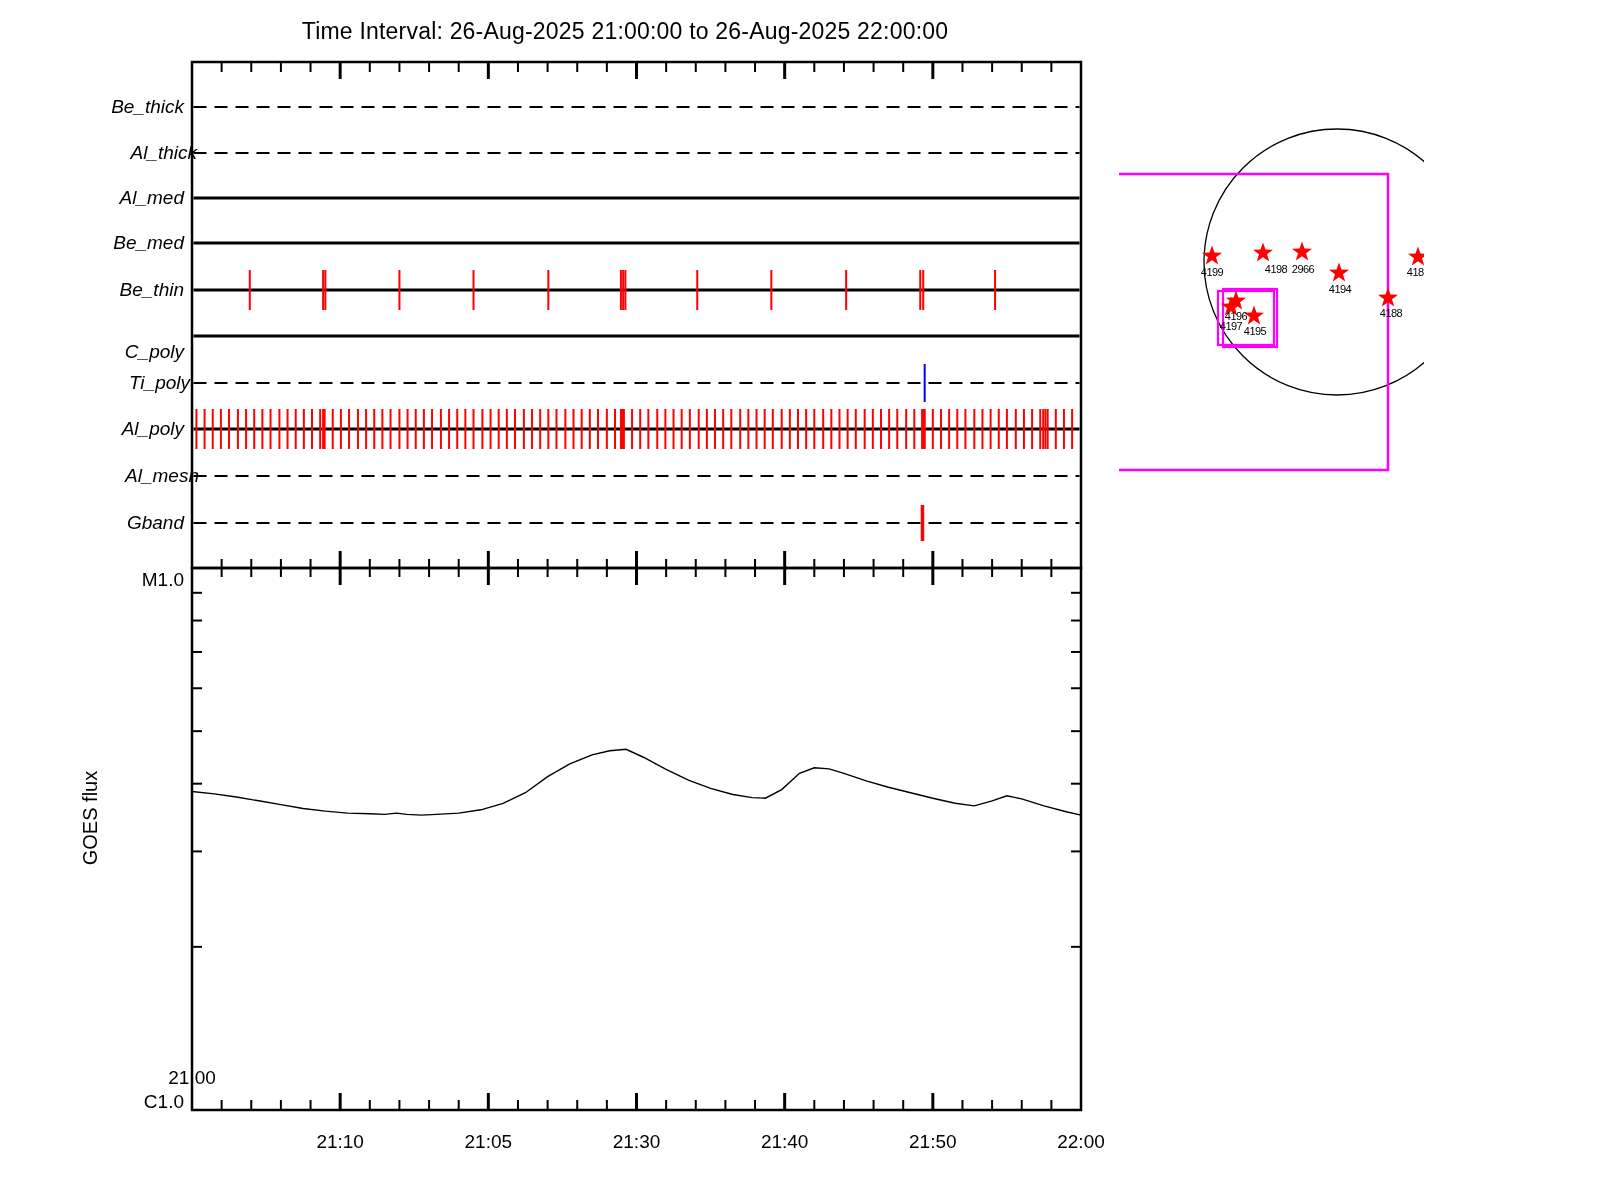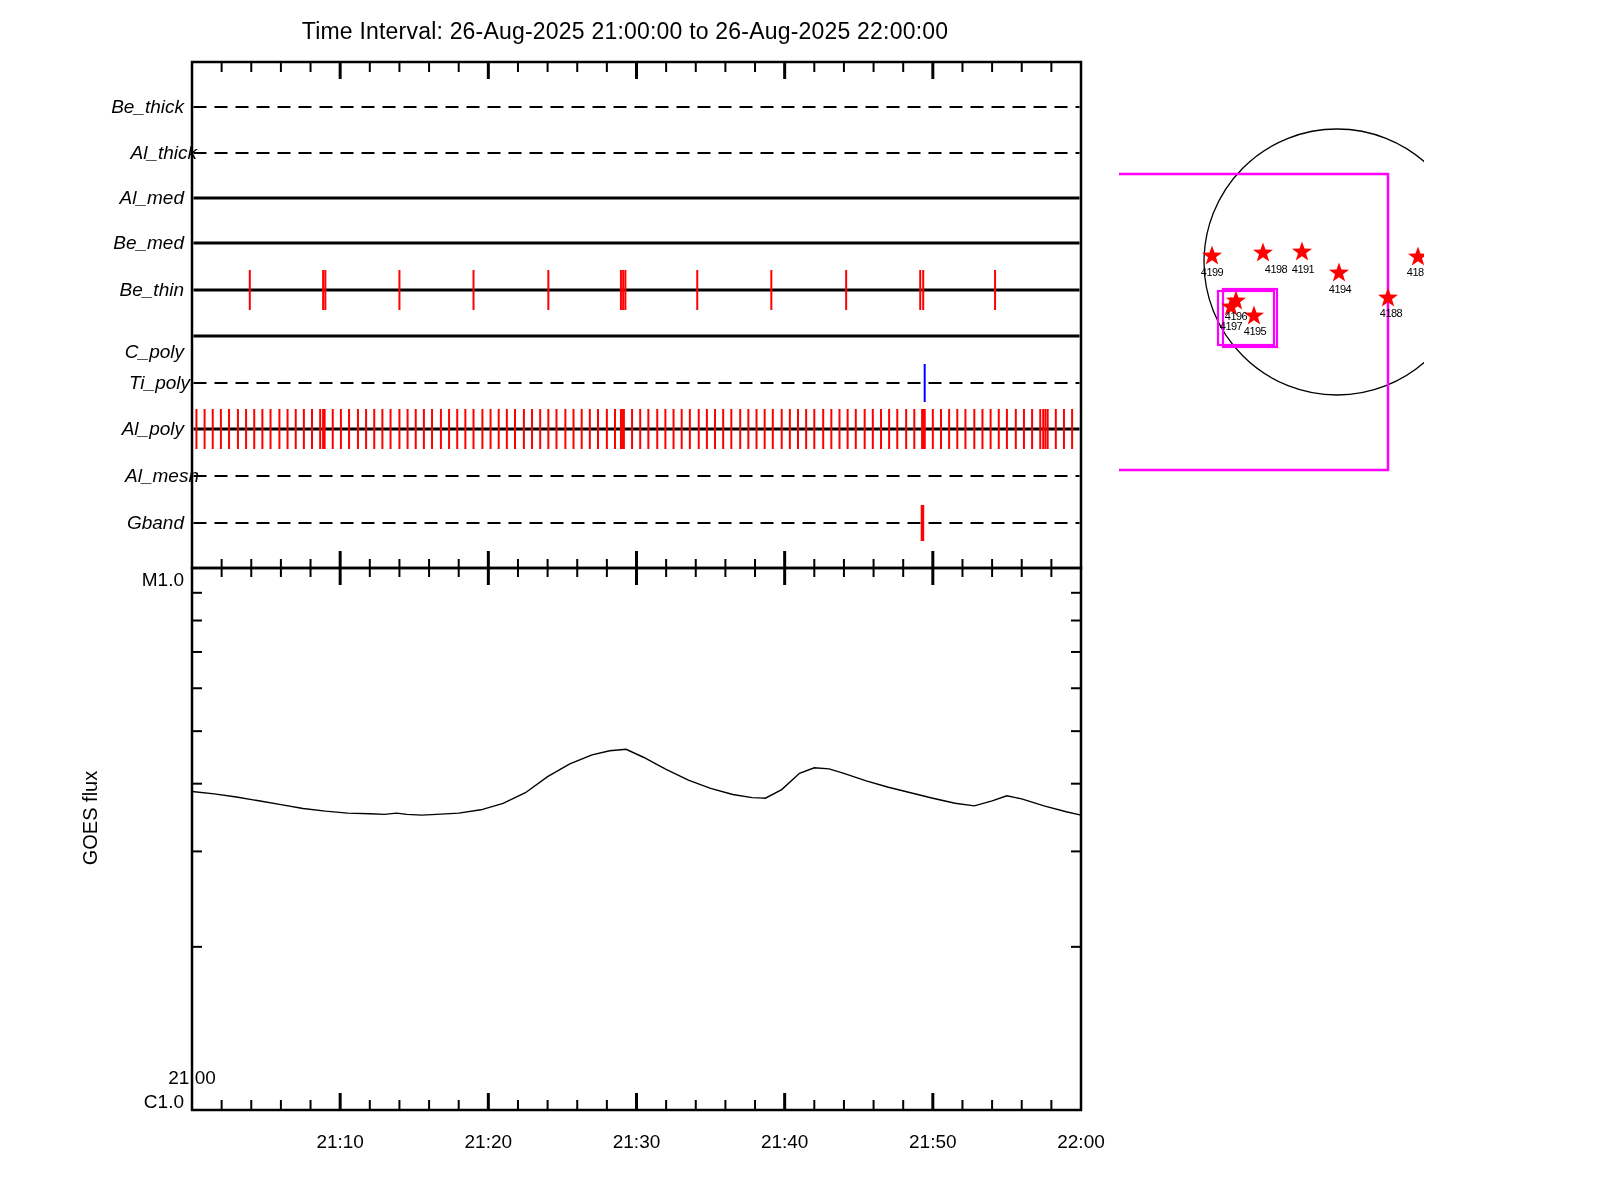--- a/index.html
+++ b/index.html
@@ -299,30 +299,30 @@
       <div class="abs filter-lbl right-anchor" style="left: 184px; top: 290px;">Be_thin</div>
       <div class="abs filter-lbl right-anchor" style="left: 184px; top: 336px; margin-top: 16px;">C_poly</div>
       <div class="abs filter-lbl right-anchor" style="left: 190px; top: 383px;">Ti_poly</div>
       <div class="abs filter-lbl right-anchor" style="left: 184px; top: 429px;">Al_poly</div>
       <div class="abs filter-lbl right-anchor" style="left: 184px; top: 476px; margin-left: 15px;">Al_mesh</div>
       <div class="abs filter-lbl right-anchor" style="left: 184px; top: 523px;">Gband</div>
     </div>
   <div id="xtick-labels">
       <div class="abs axis-lbl center-anchor" style="left: 192px; top: 1078px;">21:00</div>
       <div class="abs axis-lbl center-anchor" style="left: 340.167px; top: 1142px;">21:10</div>
-      <div class="abs axis-lbl center-anchor" style="left: 488.333px; top: 1142px;">21:20</div>
+      <div class="abs axis-lbl center-anchor" style="left: 488.333px; top: 1142px;">21:05</div>
       <div class="abs axis-lbl center-anchor" style="left: 636.5px; top: 1142px;">21:30</div>
       <div class="abs axis-lbl center-anchor" style="left: 784.667px; top: 1142px;">21:40</div>
       <div class="abs axis-lbl center-anchor" style="left: 932.833px; top: 1142px;">21:50</div>
       <div class="abs axis-lbl center-anchor" style="left: 1081px; top: 1142px;">22:00</div>
     </div>
   <div id="ar-labels">
       <div class="abs ar-lbl center-anchor" style="left: 1212px; top: 272px;">4199</div>
       <div class="abs ar-lbl center-anchor" style="left: 1262px; top: 269px; margin-left: 14px;">4198</div>
-      <div class="abs ar-lbl center-anchor" style="left: 1303px; top: 269px;">4191</div>
+      <div class="abs ar-lbl center-anchor" style="left: 1303px; top: 269px;">2966</div>
       <div class="abs ar-lbl center-anchor" style="left: 1340px; top: 289px;">4194</div>
       <div class="abs ar-lbl center-anchor" style="left: 1418px; top: 272px;">4189</div>
       <div class="abs ar-lbl center-anchor" style="left: 1391px; top: 313px;">4188</div>
       <div class="abs ar-lbl center-anchor" style="left: 1236px; top: 316px;">4196</div>
       <div class="abs ar-lbl center-anchor" style="left: 1231px; top: 326px;">4197</div>
       <div class="abs ar-lbl center-anchor" style="left: 1255px; top: 331px;">4195</div>
     </div>
 
 </div>
 

